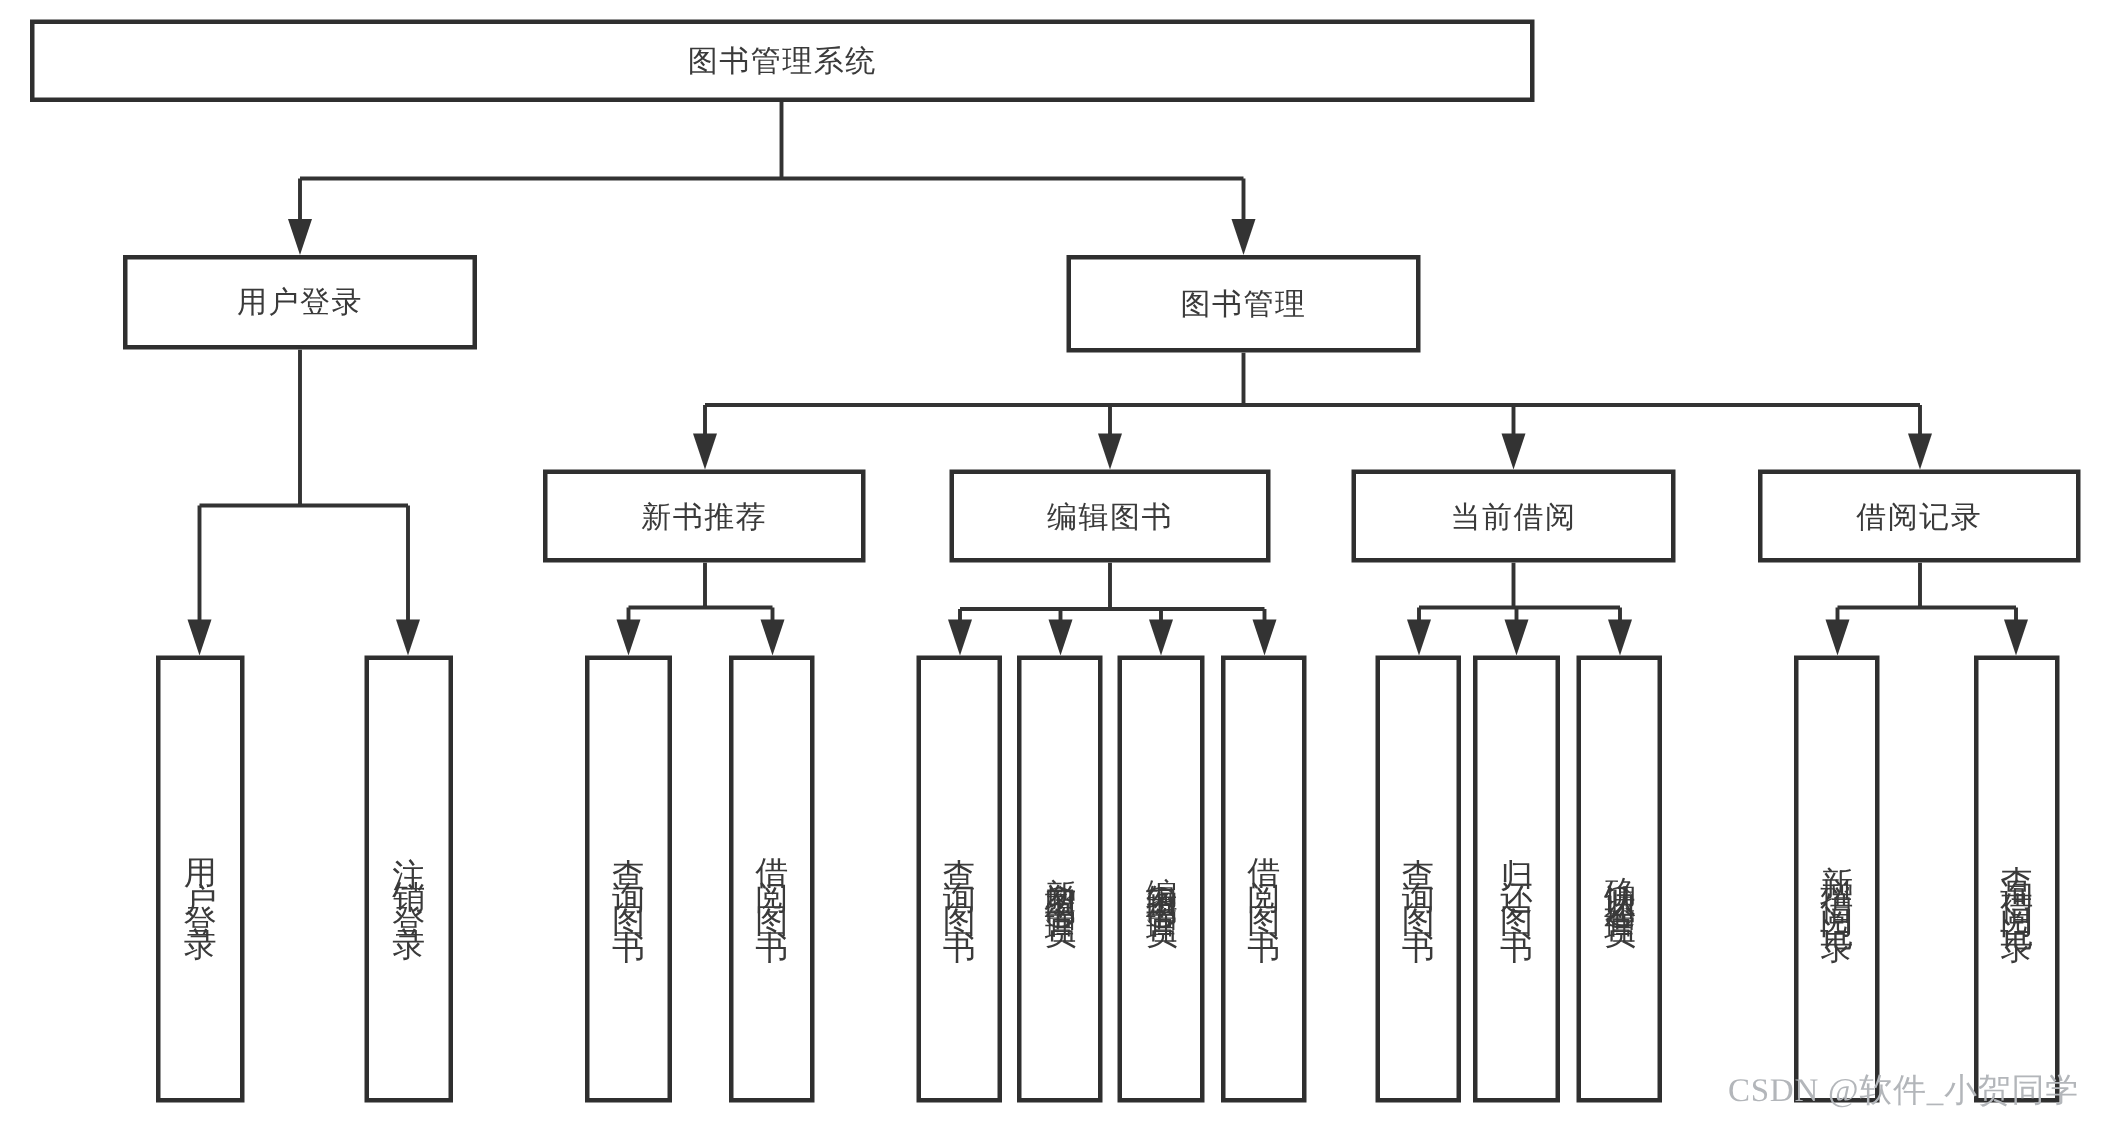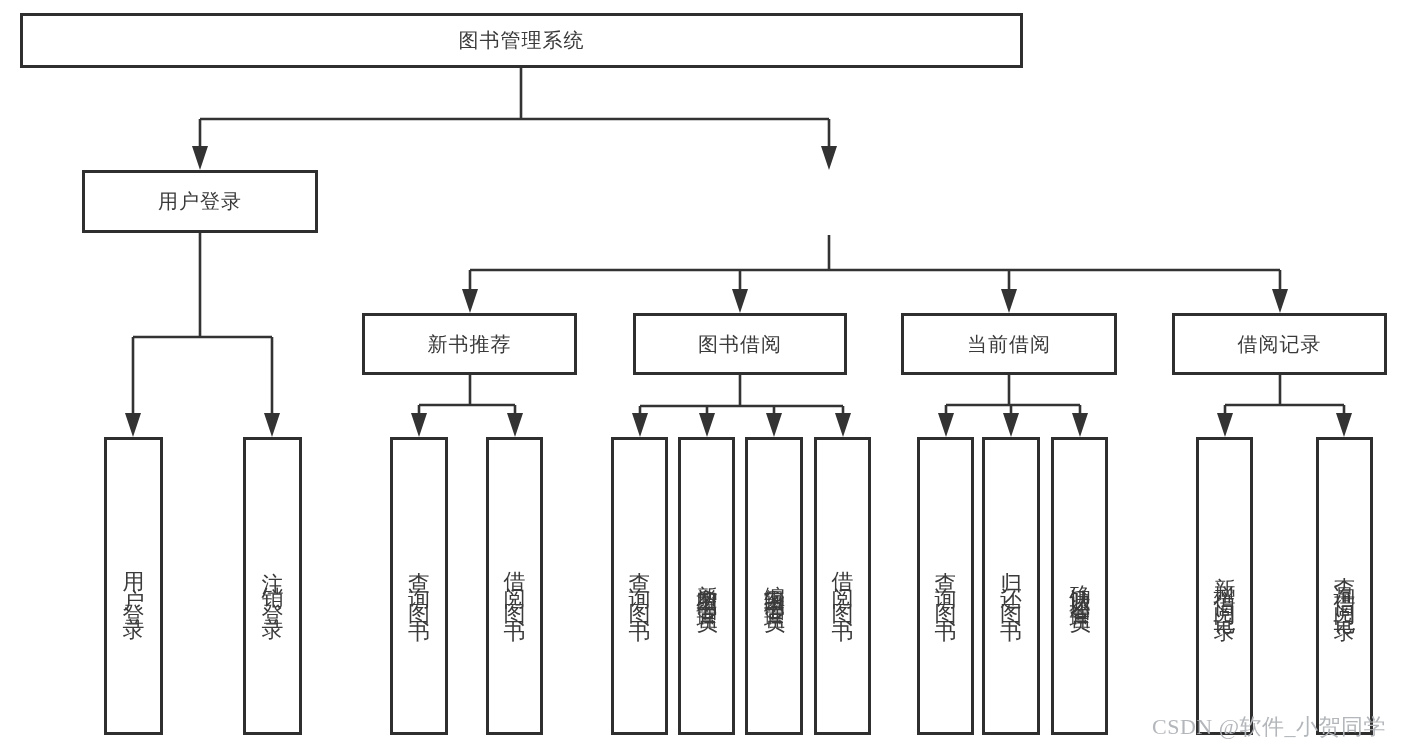--- a/index.html
+++ b/index.html
@@ -108,23 +108,24 @@
       <polygon points="1072,413 1088,413 1080,437"></polygon>
 
       <polygon points="1217,413 1233,413 1225,437"></polygon>
       <polygon points="1336,413 1352,413 1344,437"></polygon>
     </g>
   </svg>
 
   <div class="hbox" style="left:20px; top:13px; width:1003px; height:55px;">图书管理系统</div>
 
   <div class="hbox" style="left:82px; top:170px; width:236px; height:63px;">用户登录</div>
+  <div class="hbox" style="left:711px; top:170px; width:236px; height:65px;">图书管理</div>
 
   <div class="hbox" style="left:362px; top:313px; width:215px; height:62px;text-align:right;">新书推荐</div>
-  <div class="hbox" style="left:633px; top:313px; width:214px; height:62px;">图书借阅</div>
+  <div class="hbox" style="left:633px; top:313px; width:214px; height:62px;">编辑图书</div>
   <div class="hbox" style="left:901px; top:313px; width:216px; height:62px;">当前借阅</div>
   <div class="hbox" style="left:1172px; top:313px; width:215px; height:62px;">借阅记录</div>
 
   <div class="leaf sp16" style="left:104px; top:437px; width:59px; height:298px;">
     <span>用户登录</span>
   </div>
   <div class="leaf sp16" style="left:243px; top:437px; width:59px; height:298px;">
     <span>注销登录</span>
   </div>
   <div class="leaf sp16" style="left:390px; top:437px; width:58px; height:298px;">

